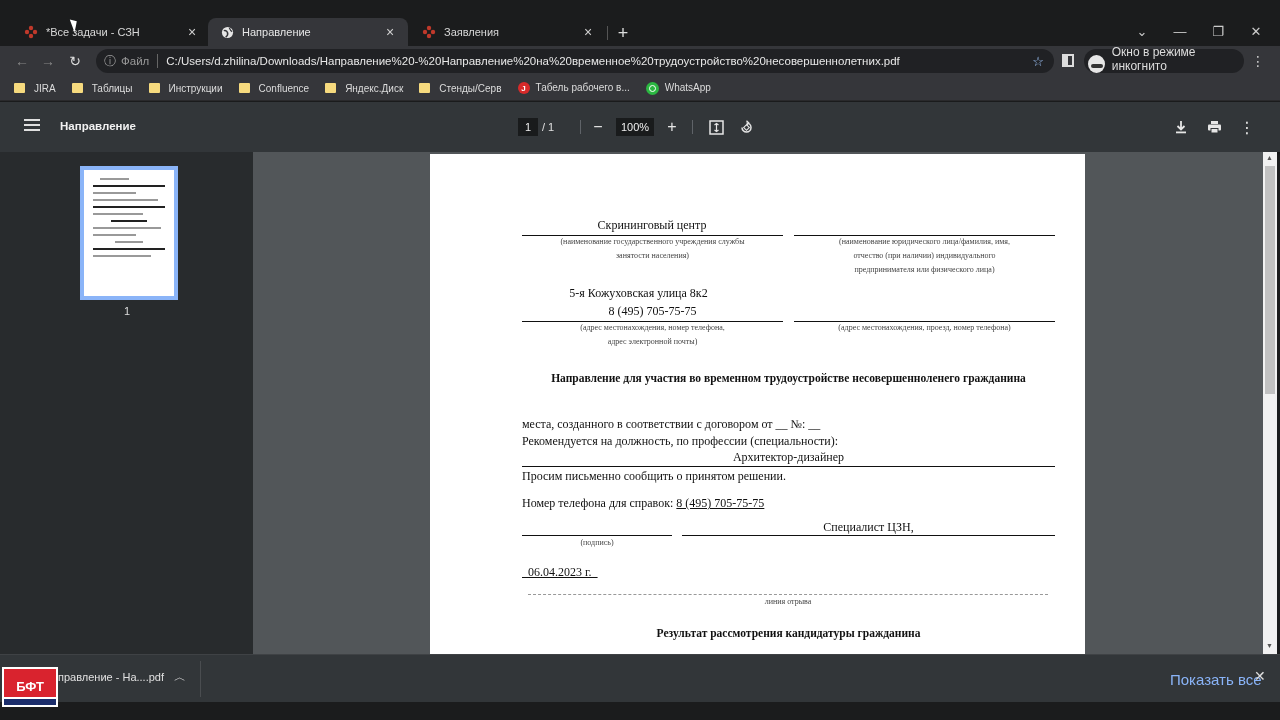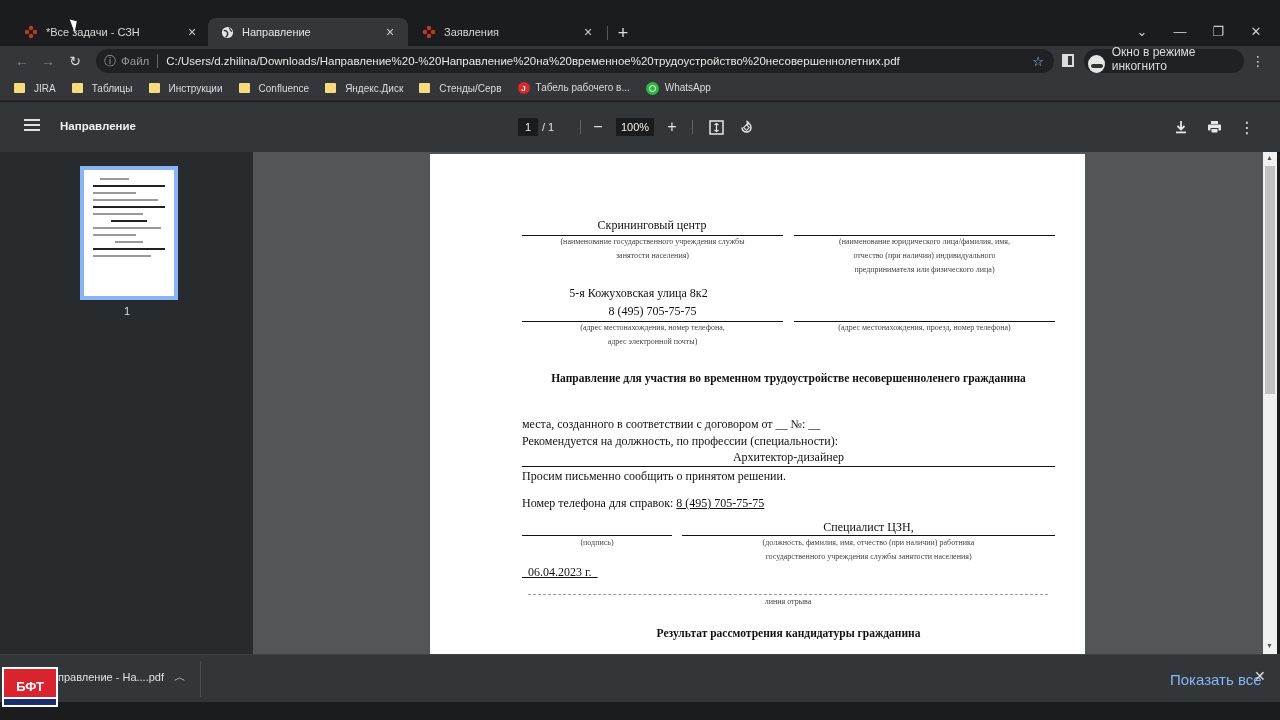--- a/index.html
+++ b/index.html
@@ -290,24 +290,20 @@
     <div class="abs body12" style="left:92px; top:314px;">Просим письменно сообщить о принятом решении.</div>
     <div class="abs body12" style="left:92px; top:341px; white-space:nowrap;">
       <span>Номер телефона для справок:</span>
       <span class="ul">  8 (495) 705-75-75  </span>
     </div>
 
     <div class="line" style="left:92px; top:381px; width:150px;"></div>
     <div class="abs small" style="left:92px; top:382px; width:150px;">(подпись)</div>
     <div class="abs fld" style="left:252px; top:366px; width:373px;">Специалист ЦЗН,</div>
     <div class="line" style="left:252px; top:381px; width:373px;"></div>
-    <div class="abs small" style="left:252px; top:382px; width:373px;">
-      <div>(должность, фамилия, имя, отчество (при наличии) работника</div>
-      <div>государственного учреждения службы занятости населения)</div>
-    </div>
     <div class="abs body12 ul" style="left:92px; top:410px; white-space:pre;">  06.04.2023 г.  </div>
 
     <div class="dashed" style="left:98px; top:440px; width:520px;"></div>
     <div class="abs small" style="left:98px; top:441px; width:520px;">линия отрыва</div>
 
     <div class="abs" style="left:92px; top:473px; width:533px; text-align:center; font-weight:bold; font-size:11.5px;">Результат рассмотрения кандидатуры гражданина</div>
   </div>
 </div>
 
 <div class="scrollbar">

